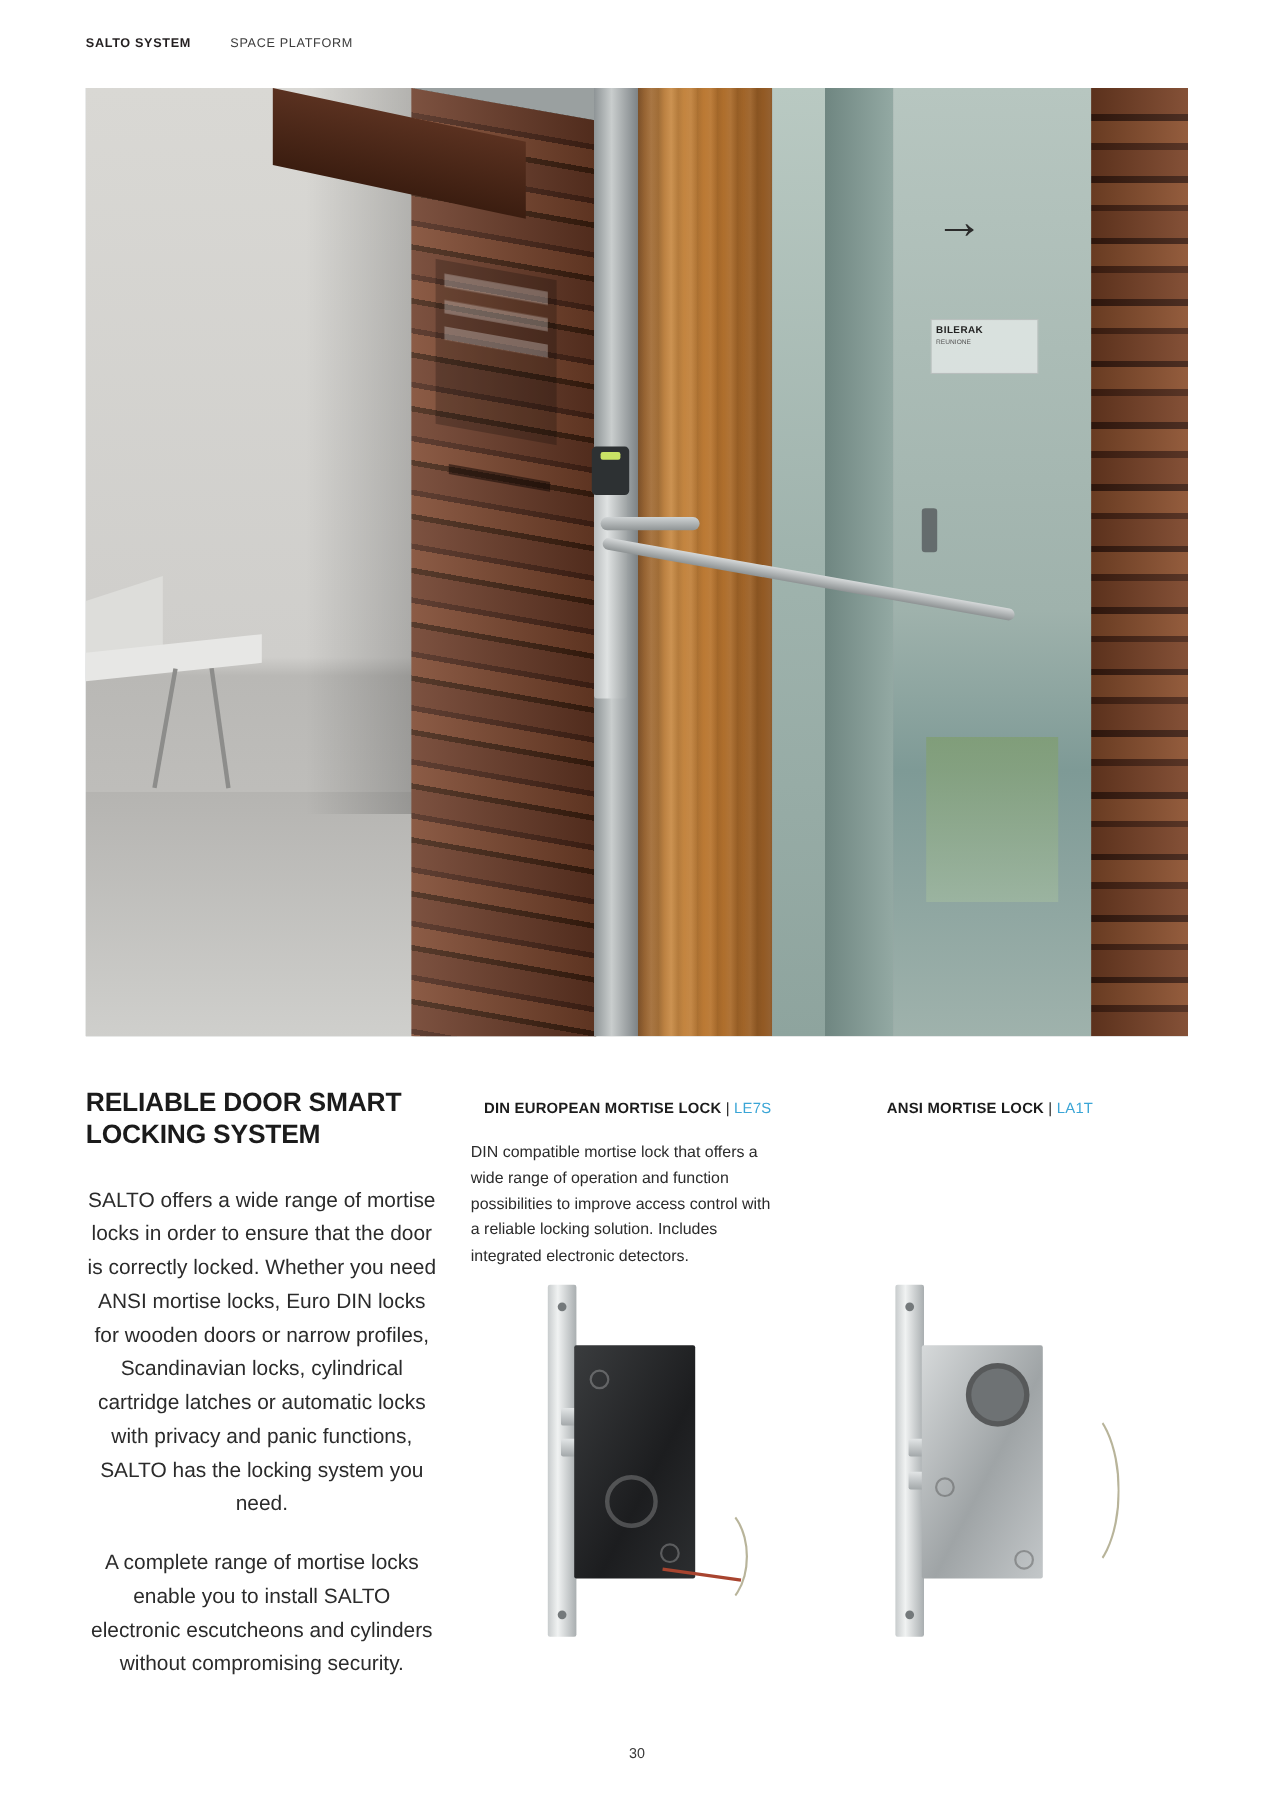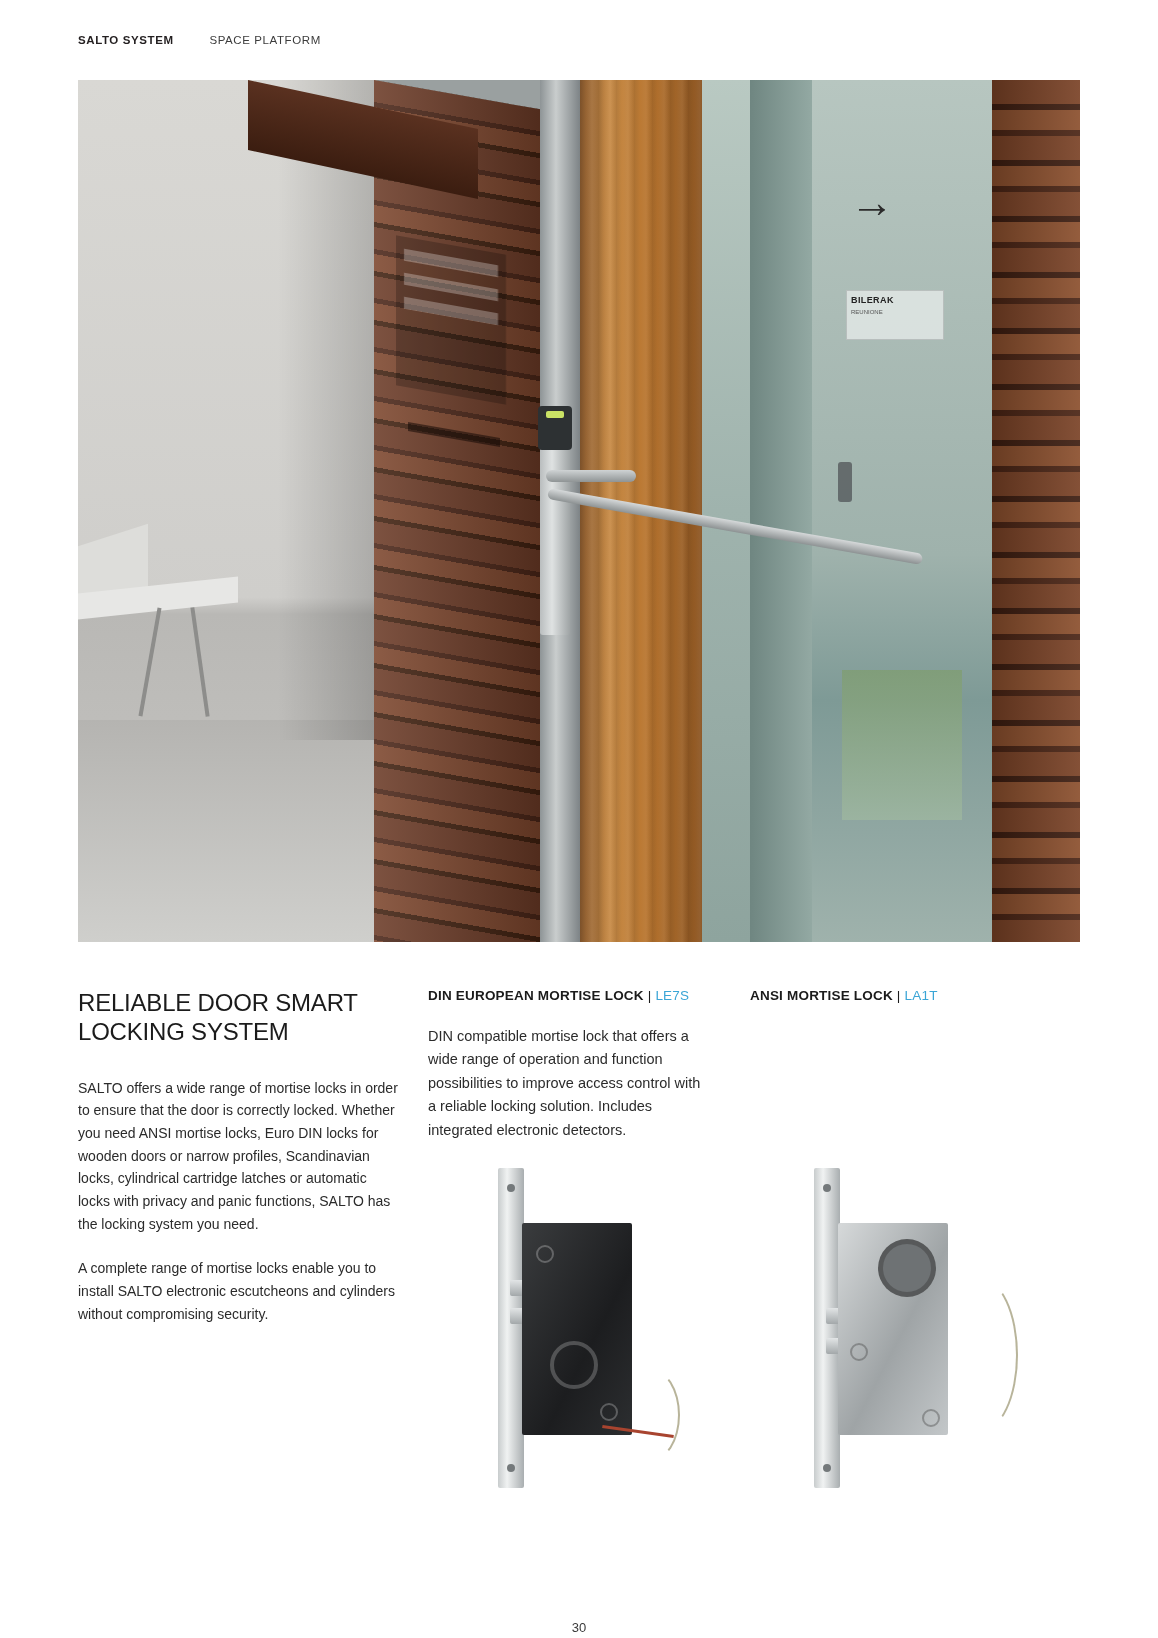--- a/index.html
+++ b/index.html
@@ -271,40 +271,42 @@
     top: 988px;
   }
   .col-1 { left: 78px; width: 320px; }
   .col-2 { left: 428px; width: 278px; }
   .col-3 { left: 750px; width: 300px; }
 
   h1.headline {
     margin: 0;
     font-size: 24px;
     line-height: 1.22;
-    font-weight: normal;
+    font-weight: bold;
     letter-spacing: -0.2px;
     color: #1b1b1b;
   }
   .body-text {
     margin: 30px 0 0 0;
-    font-size: 14px;
+    font-size: 19px;
     line-height: 1.62;
     color: #2b2b2b;
+    text-align: center;
   }
   .body-text.second {
     margin-top: 22px;
   }
   .prod-title {
-    margin: 0;
+    margin: 12px;
     font-size: 13.5px;
     font-weight: bold;
     letter-spacing: 0.2px;
     color: #1b1b1b;
     white-space: nowrap;
+    text-align: center;
   }
   .prod-title .sep {
     font-weight: normal;
     color: #1b1b1b;
   }
   .prod-title .code {
     font-weight: normal;
     color: #3aa5d6;
   }
   .prod-desc {
@@ -391,21 +393,21 @@
   .lock-wire-red {
     position: absolute;
     left: 150px; top: 262px; width: 72px; height: 3px;
     background: #a8442f;
     transform: rotate(8deg);
   }
 
   
   .page-number {
     position: absolute;
-    top: 1620px;
+    top: 1586px;
     left: 0;
     width: 1158px;
     text-align: center;
     font-size: 13px;
     color: #3a3a3a;
   }
 </style>
 </head>
 <body>
 

